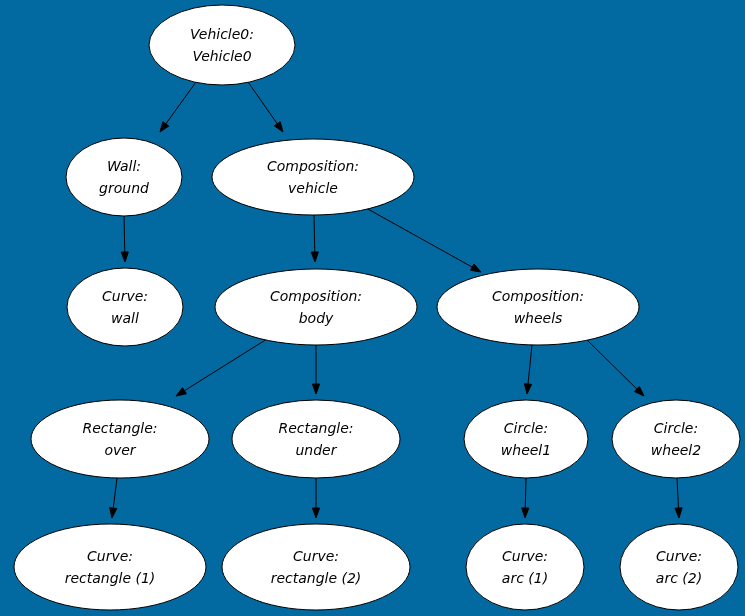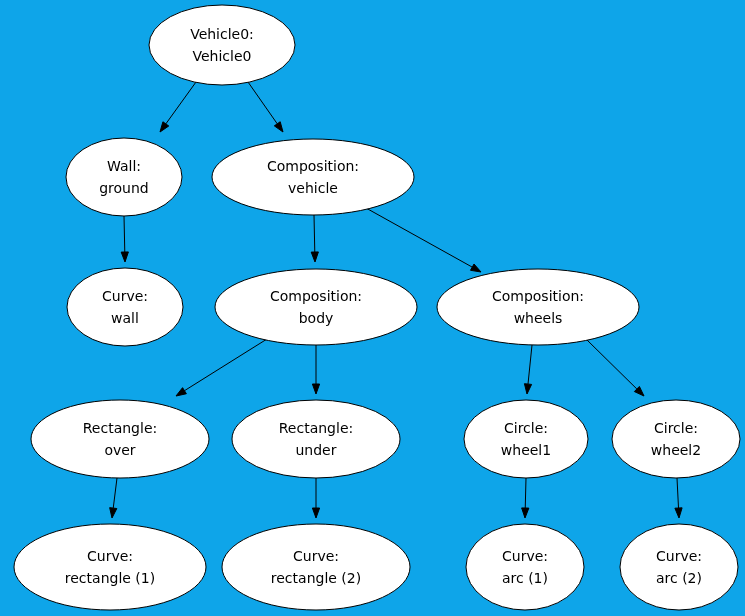--- a/index.html
+++ b/index.html
@@ -7,22 +7,23 @@
     padding: 0;
     background: #ffffff;
   }
   body {
     font-family: "DejaVu Sans", sans-serif;
   }
   #graph-canvas {
     position: relative;
     width: 745px;
     height: 616px;
-    background: #0ea5e9;
+    background: #0369a1;
     overflow: hidden;
+    font-style: italic;
   }
   #graph-svg {
     position: absolute;
     top: 0;
     left: 0;
     width: 745px;
     height: 616px;
   }
   .node-ellipse {
     fill: #ffffff;

